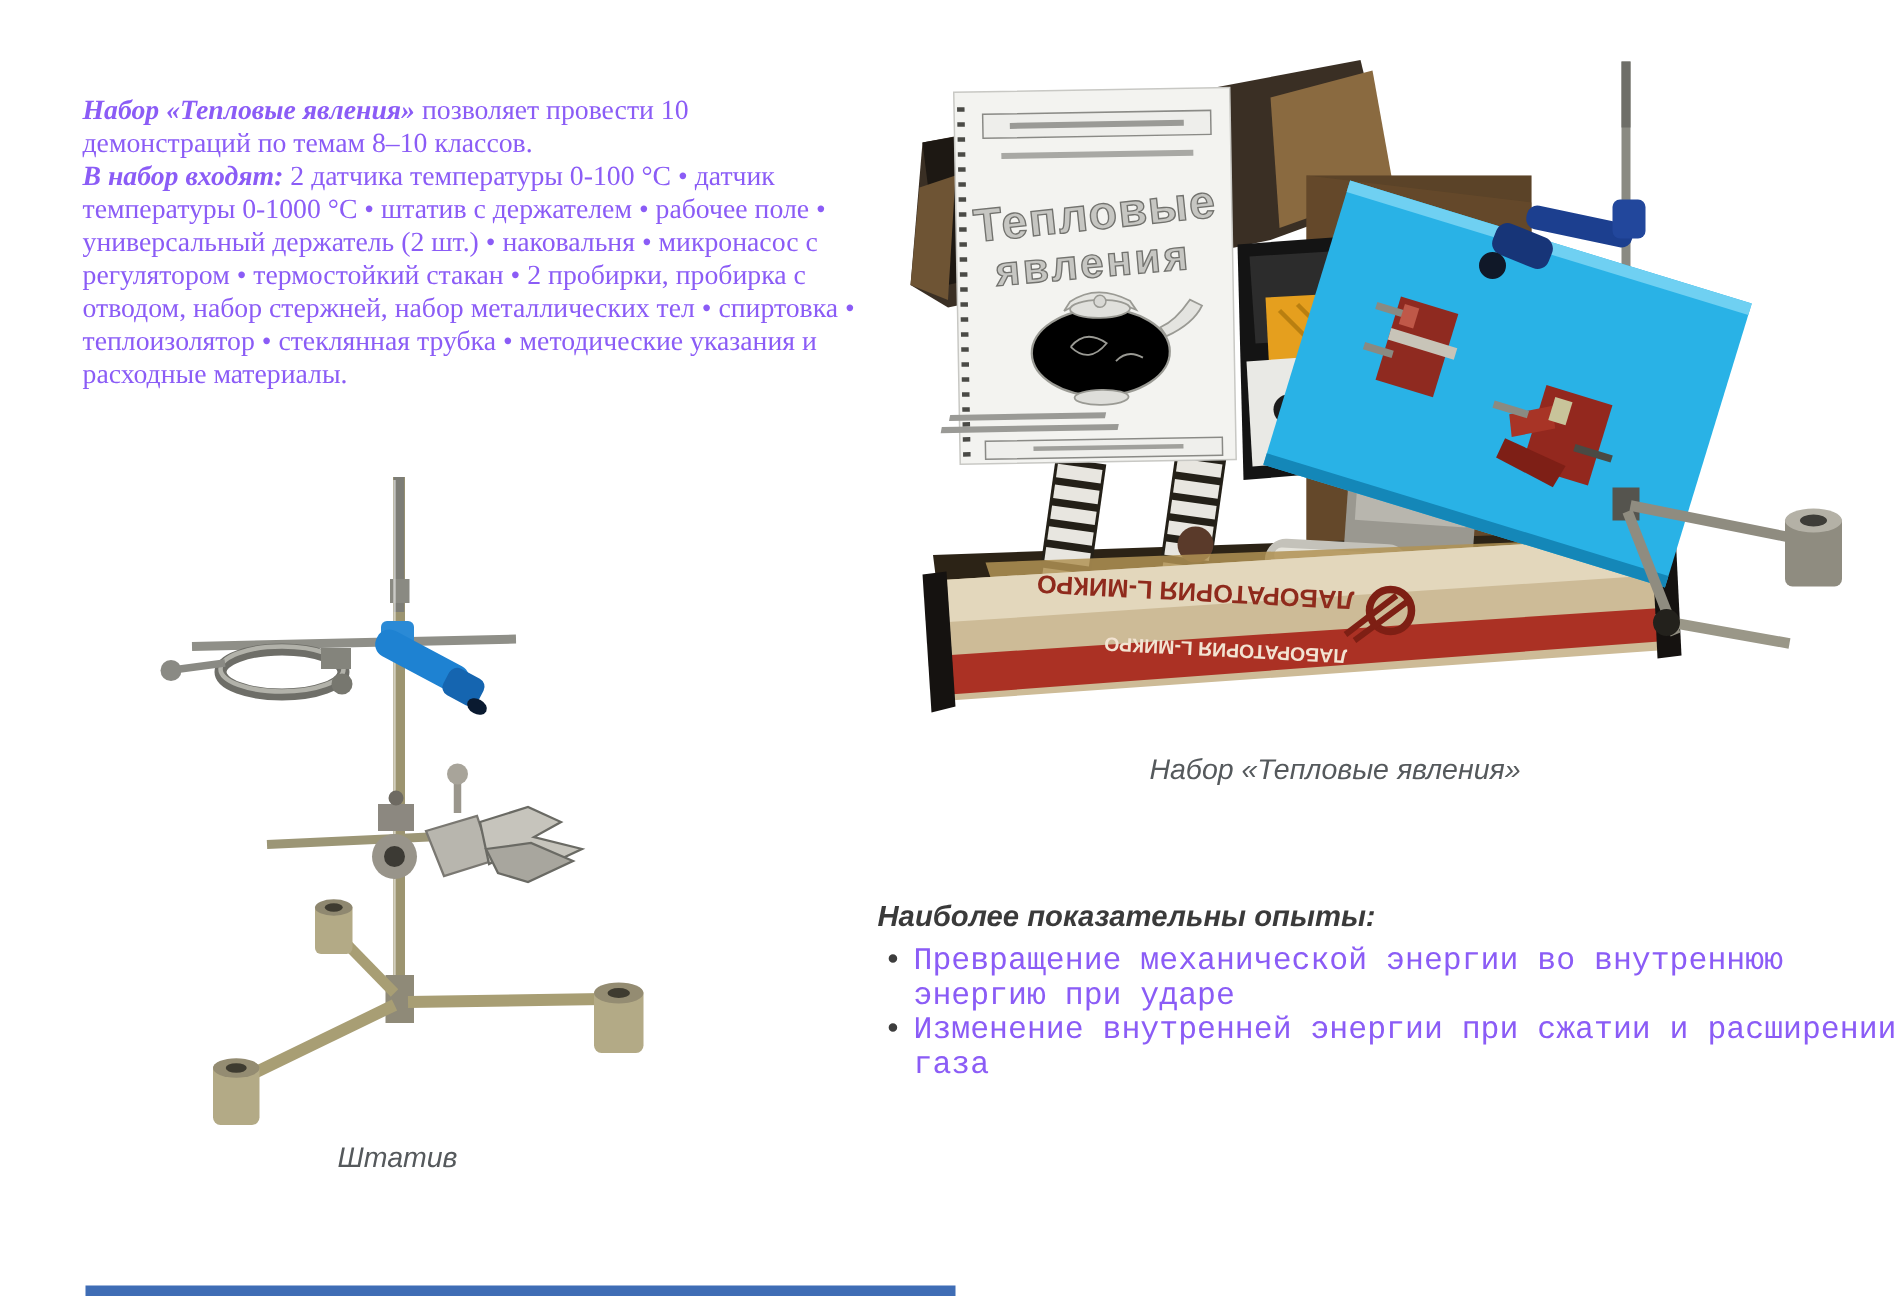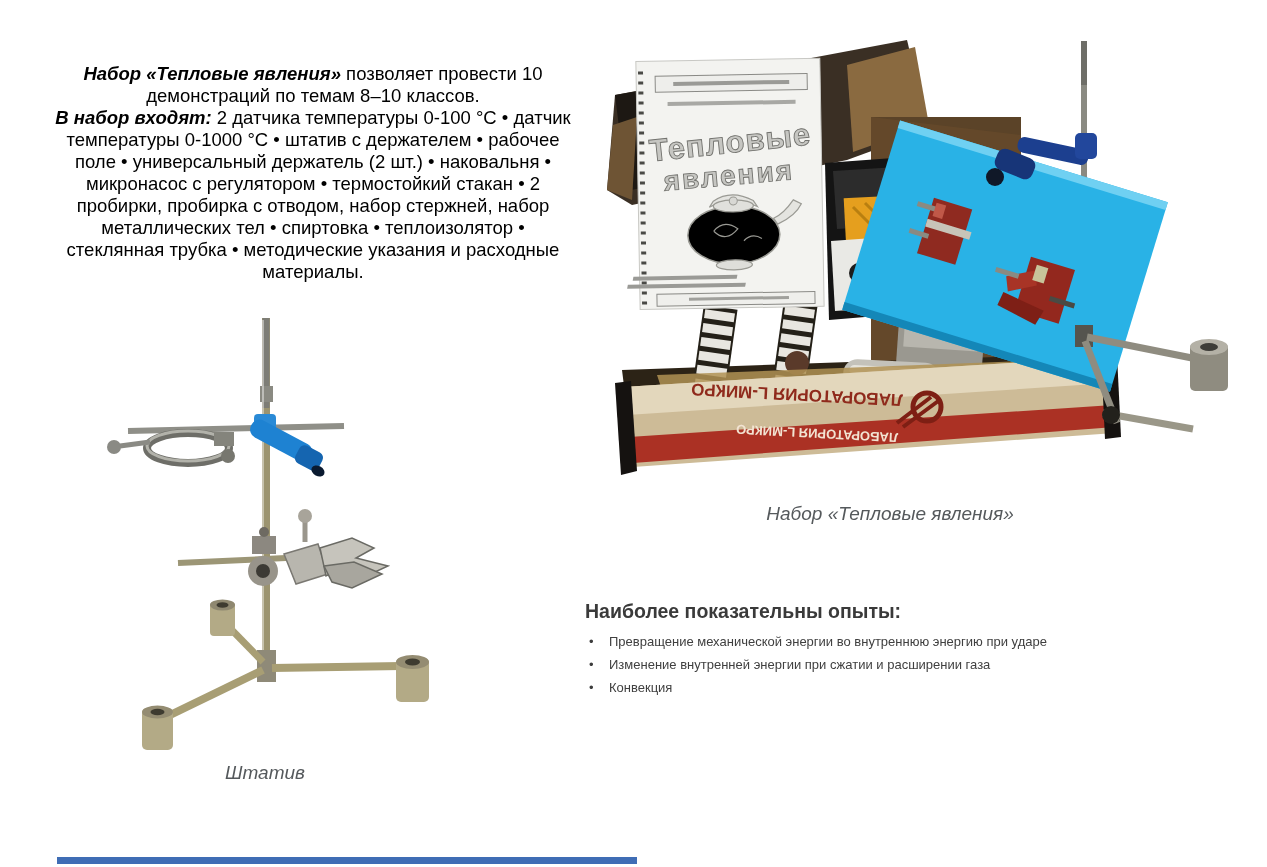--- a/index.html
+++ b/index.html
@@ -4,39 +4,39 @@
 <style>
   html,body{margin:0;padding:0;background:#ffffff;}
   .page{
     position:relative;width:1267px;height:867px;background:#ffffff;overflow:hidden;
     font-family:"Liberation Sans",sans-serif;color:#3c3c3c;
   }
   .abs{position:absolute;}
   
   .intro{
     left:55px;top:44px;width:516px;
-    font-size:18.5px;line-height:22px;text-align:center;color:#000000;
+    font-size:18.5px;line-height:22px;text-align:left;color:#8b5cf6;font-family:Liberation Serif, serif;
   }
   .bi{font-weight:bold;font-style:italic;}
   
   .caption{
     font-style:italic;font-size:19px;color:#55595c;text-align:center;
   }
   .cap-kit{left:640px;top:503px;width:500px;}
   .cap-stand{left:130px;top:762px;width:270px;}
   
   .experiments{left:585px;top:600px;width:680px;}
   .exp-heading{
-    font-weight:bold;font-size:19.5px;color:#3a3a3a;margin:0 0 7px 0;
+    font-weight:bold;font-style:italic;font-size:19.5px;color:#3a3a3a;margin:0 0 7px 0;
   }
   .exp-list{
     margin:0;padding:0 0 0 24px;list-style:none;
   }
   .exp-list li{
-    font-size:13px;line-height:23px;color:#404040;position:relative;
+    font-size:21px;line-height:23px;color:#8b5cf6;position:relative;font-family:Liberation Mono, monospace;
   }
   .exp-list li::before{
     content:"\2022";position:absolute;left:-20px;top:0;color:#3d3d3d;
   }
   
   .photo{background:#ffffff;}
   
   .accent-bar{left:57px;top:857px;width:580px;height:7px;}
 </style>
 </head>
@@ -297,19 +297,18 @@
     </g>
   </svg>
 
   <div class="abs caption cap-stand">Штатив</div>
 
   <div class="abs experiments">
     <p class="exp-heading">Наиболее показательны опыты:</p>
     <ul class="exp-list">
       <li>Превращение механической энергии во внутреннюю энергию при ударе</li>
       <li>Изменение внутренней энергии при сжатии и расширении газа</li>
-      <li>Конвекция</li>
     </ul>
   </div>
 
   <div class="abs accent-bar" style="background: rgb(63, 109, 181);"></div>
 
 </div>
 
 </body></html>

